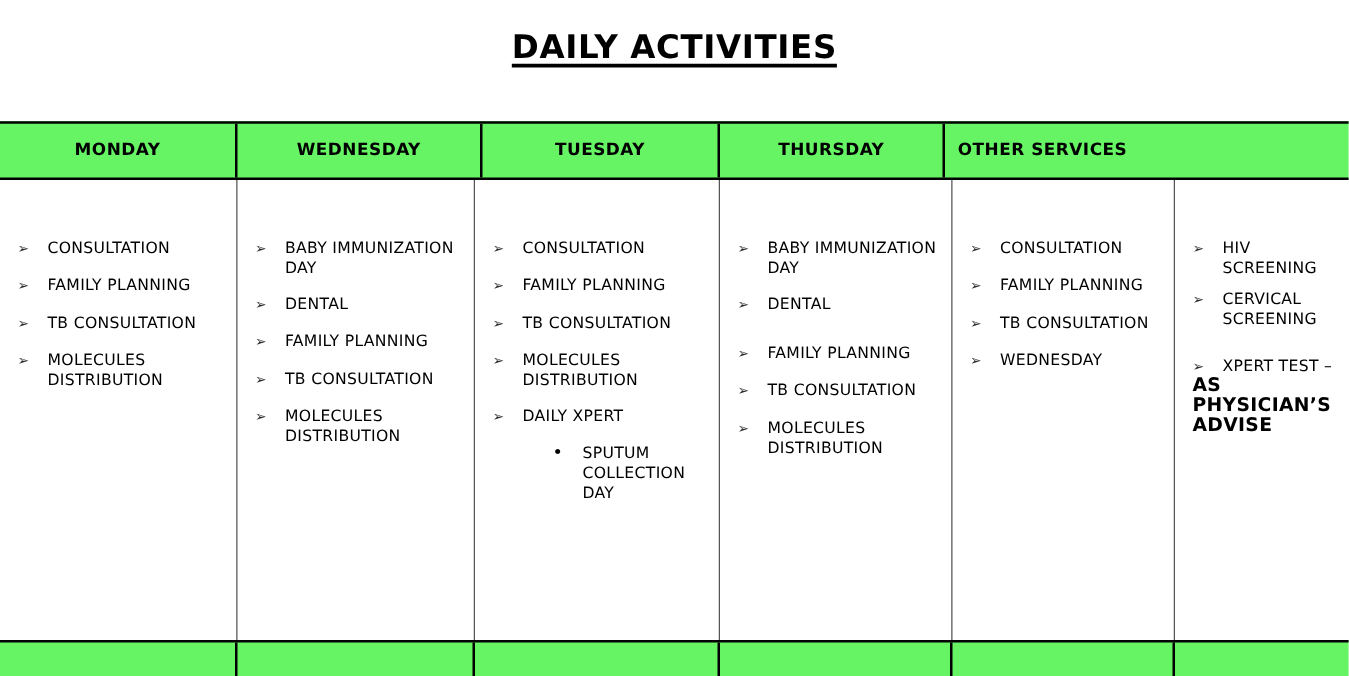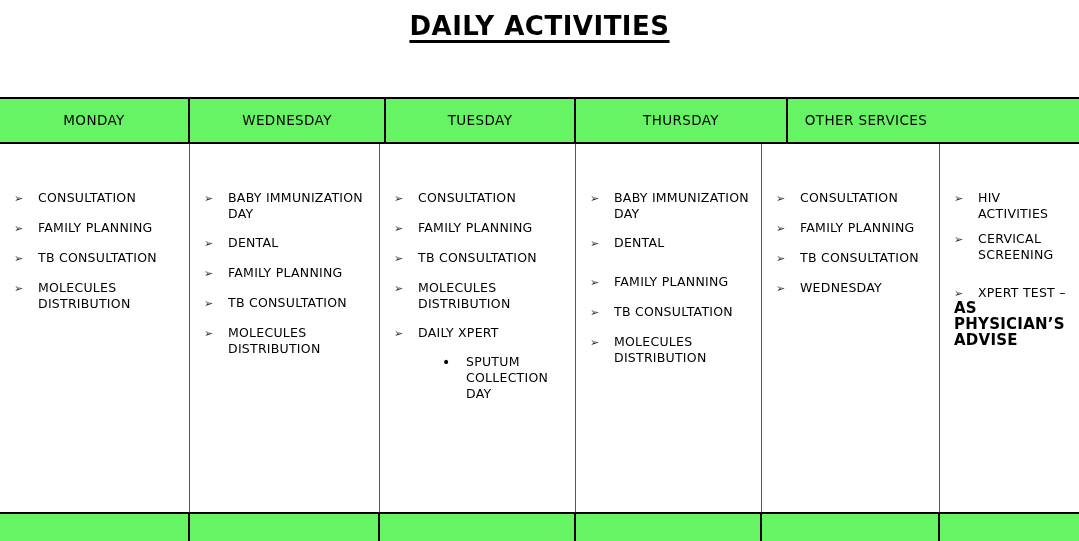--- a/index.html
+++ b/index.html
@@ -15,21 +15,21 @@
     overflow: hidden;
     position: relative;
   }
 
   
   .title-wrap {
     height: 97px;
     display: flex;
     align-items: flex-start;
     justify-content: center;
-    padding-top: 11px;
+    padding-top: 23px;
     box-sizing: border-box;
   }
   .title {
     font-size: 26px;
     font-weight: bold;
     letter-spacing: 0.5px;
     text-decoration: underline;
     text-underline-offset: 5px;
     text-decoration-thickness: 3px;
     white-space: nowrap;
@@ -47,21 +47,21 @@
     border-top: 2px solid #000;
     border-bottom: 2px solid #000;
     height: 43px;
   }
   .header-cell {
     flex: 0 0 auto;
     display: flex;
     align-items: center;
     justify-content: center;
     font-size: 13.5px;
-    font-weight: normal;
+    font-weight: bold;
     letter-spacing: 0.4px;
     line-height: 1.38;
     border-right: 2px solid #000;
     box-sizing: border-box;
   }
   .header-cell:last-child { border-right: none; }
 
   .body-row {
     display: flex;
     height: 368px;
@@ -149,21 +149,21 @@
 <div class="title-wrap">
   <div class="title">DAILY ACTIVITIES</div>
 </div>
 
 <div class="table">
 
   <div class="header-row">
     <div class="header-cell" style="width:190px">MONDAY</div>
     <div class="header-cell" style="width:196px">WEDNESDAY</div>
     <div class="header-cell" style="width:190px">TUESDAY</div>
-    <div class="header-cell" style="width:212px">THURSDAY</div>
+    <div class="header-cell" style="width:180px">THURSDAY</div>
     <div class="header-cell" style="width:156px">OTHER SERVICES</div>
   </div>
 
   <div class="body-row">
 
     <div class="body-cell" style="width:190px">
       <div class="items">
         <div class="item">
           <span class="bullet">➢</span>
           <span class="item-text">CONSULTATION</span>
@@ -280,21 +280,21 @@
           <span class="bullet">➢</span>
           <span class="item-text">WEDNESDAY</span>
         </div>
       </div>
     </div>
 
     <div class="body-cell" style="width:139px">
       <div class="items">
         <div class="item tight">
           <span class="bullet">➢</span>
-          <span class="item-text">HIV ACTIVITIES</span>
+          <span class="item-text">HIV SCREENING</span>
         </div>
         <div class="item gap">
           <span class="bullet">➢</span>
           <span class="item-text">CERVICAL SCREENING</span>
         </div>
         <div class="item" style="margin-bottom:0">
           <span class="bullet">➢</span>
           <span class="item-text">XPERT TEST –</span>
         </div>
         <div class="note">AS PHYSICIAN’S ADVISE</div>

